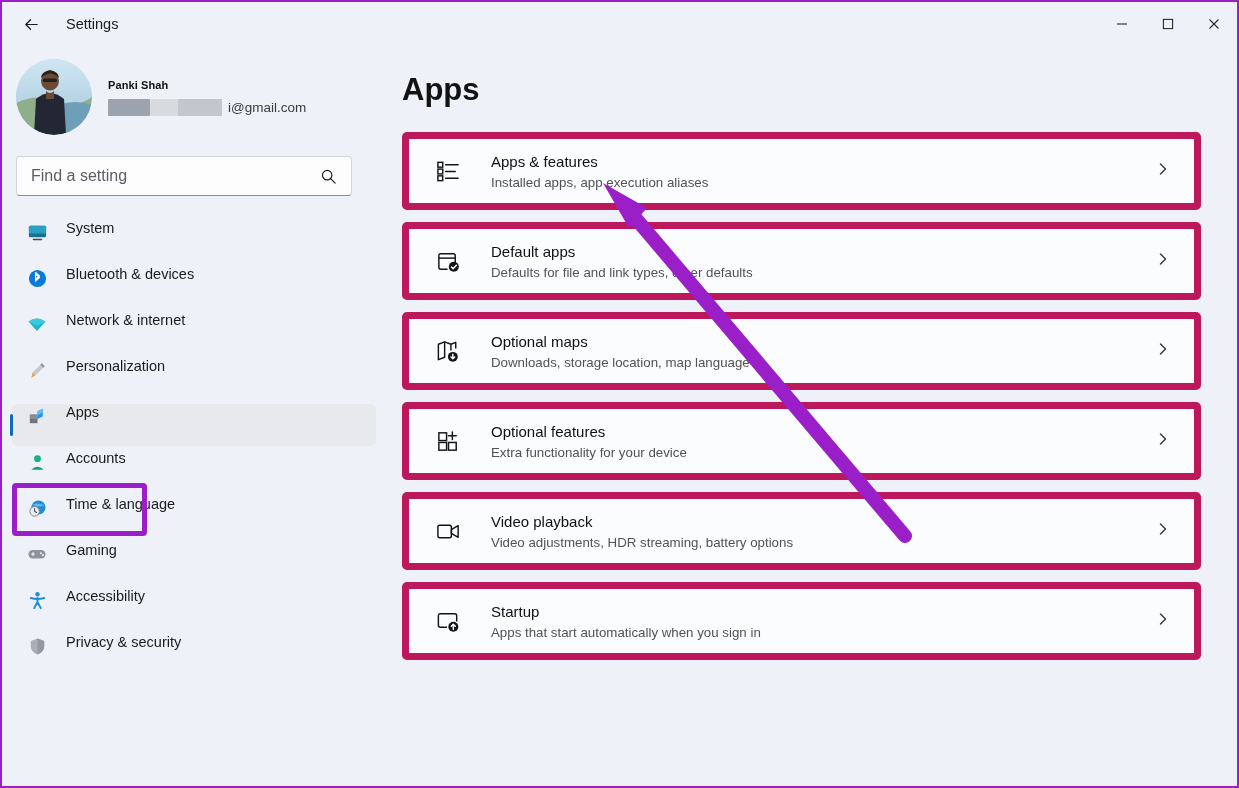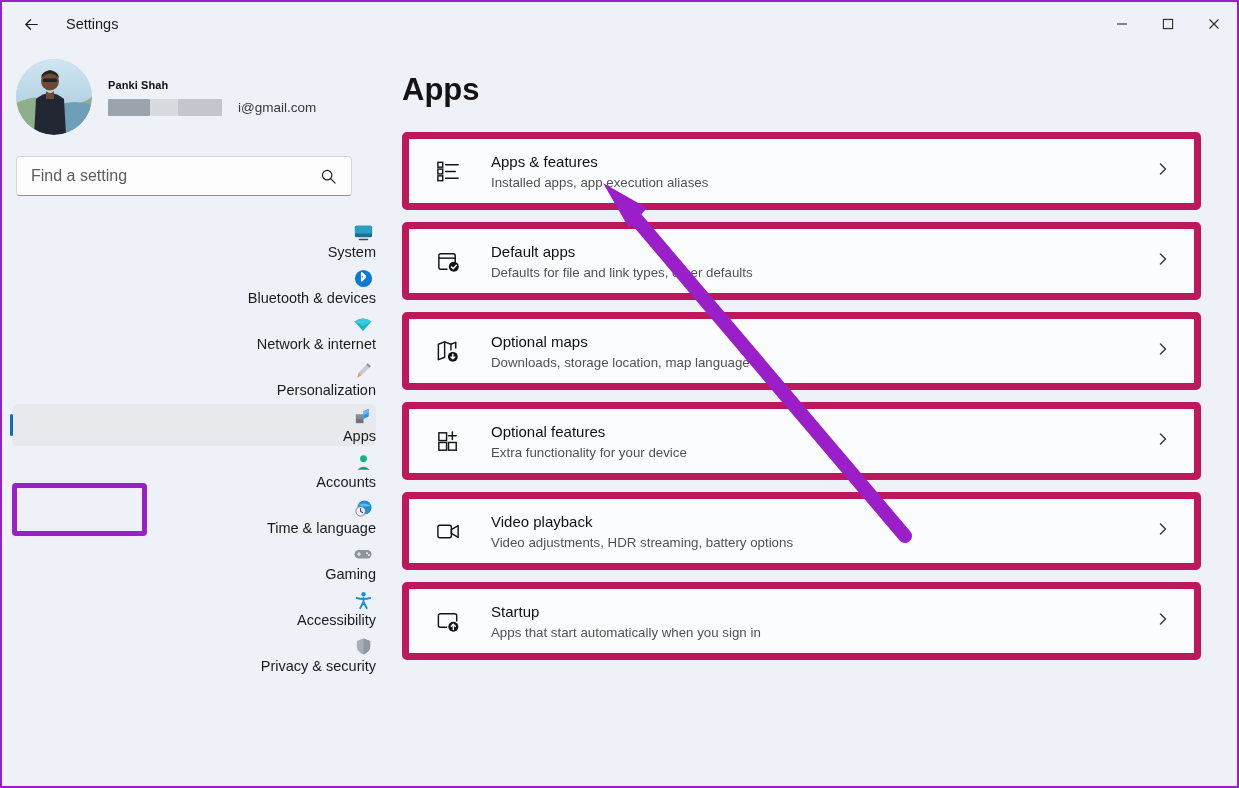--- a/index.html
+++ b/index.html
@@ -70,21 +70,21 @@
     letter-spacing: .1px;
   }
   .acct-mail {
     display: flex; align-items: center;
     margin-top: 8px; font-size: 13.5px; color: #3a3a3a;
   }
   .redact { height: 17px; border-radius: 1px; }
   .r1 { width: 42px; background: #9da3ac; }
   .r2 { width: 28px; background: #d7dade; }
   .r3 { width: 44px; background: #c3c7cd; }
-  .mail-tail { margin-left: 16px; text-align: center; }
+  .mail-tail { margin-left: 6px; text-align: center; }
 
   .search-wrap {
     margin: 26px 0 0 14px;
     width: 336px; height: 40px;
     background: #fdfdfe;
     border: 1px solid #d2d5db;
     border-bottom: 1.6px solid #8b8e94;
     border-radius: 4px;
     display: flex; align-items: center;
   }
@@ -93,26 +93,25 @@
     font-size: 16px; color: #2b2b2b;
     padding: 0 10px 0 14px;
     font-family: "Liberation Sans", sans-serif;
   }
   .search-input::placeholder { color: #5a5d63; }
   .search-icon { padding-right: 14px; display: flex; color: #1b1b1b; }
 
   .nav { margin-top: 24px; }
   .nav-item {
     position: relative;
-    display: flex; align-items: flex-end;
+    display: flex; align-items: flex-start;
     height: 42px;
     margin: 4px 8px 4px 10px;
     padding-left: 12px;
     border-radius: 5px;
-    flex-direction: column;
   }
   .nav-item.selected { background: #e7e9ed; }
   .nav-item.selected::before {
     content: ""; position: absolute;
     left: -2px; top: 10px;
     width: 3px; height: 22px;
     border-radius: 2px; background: #0f6cbd;
   }
   .nav-icon {
     width: 26px; height: 24px; flex: none;

